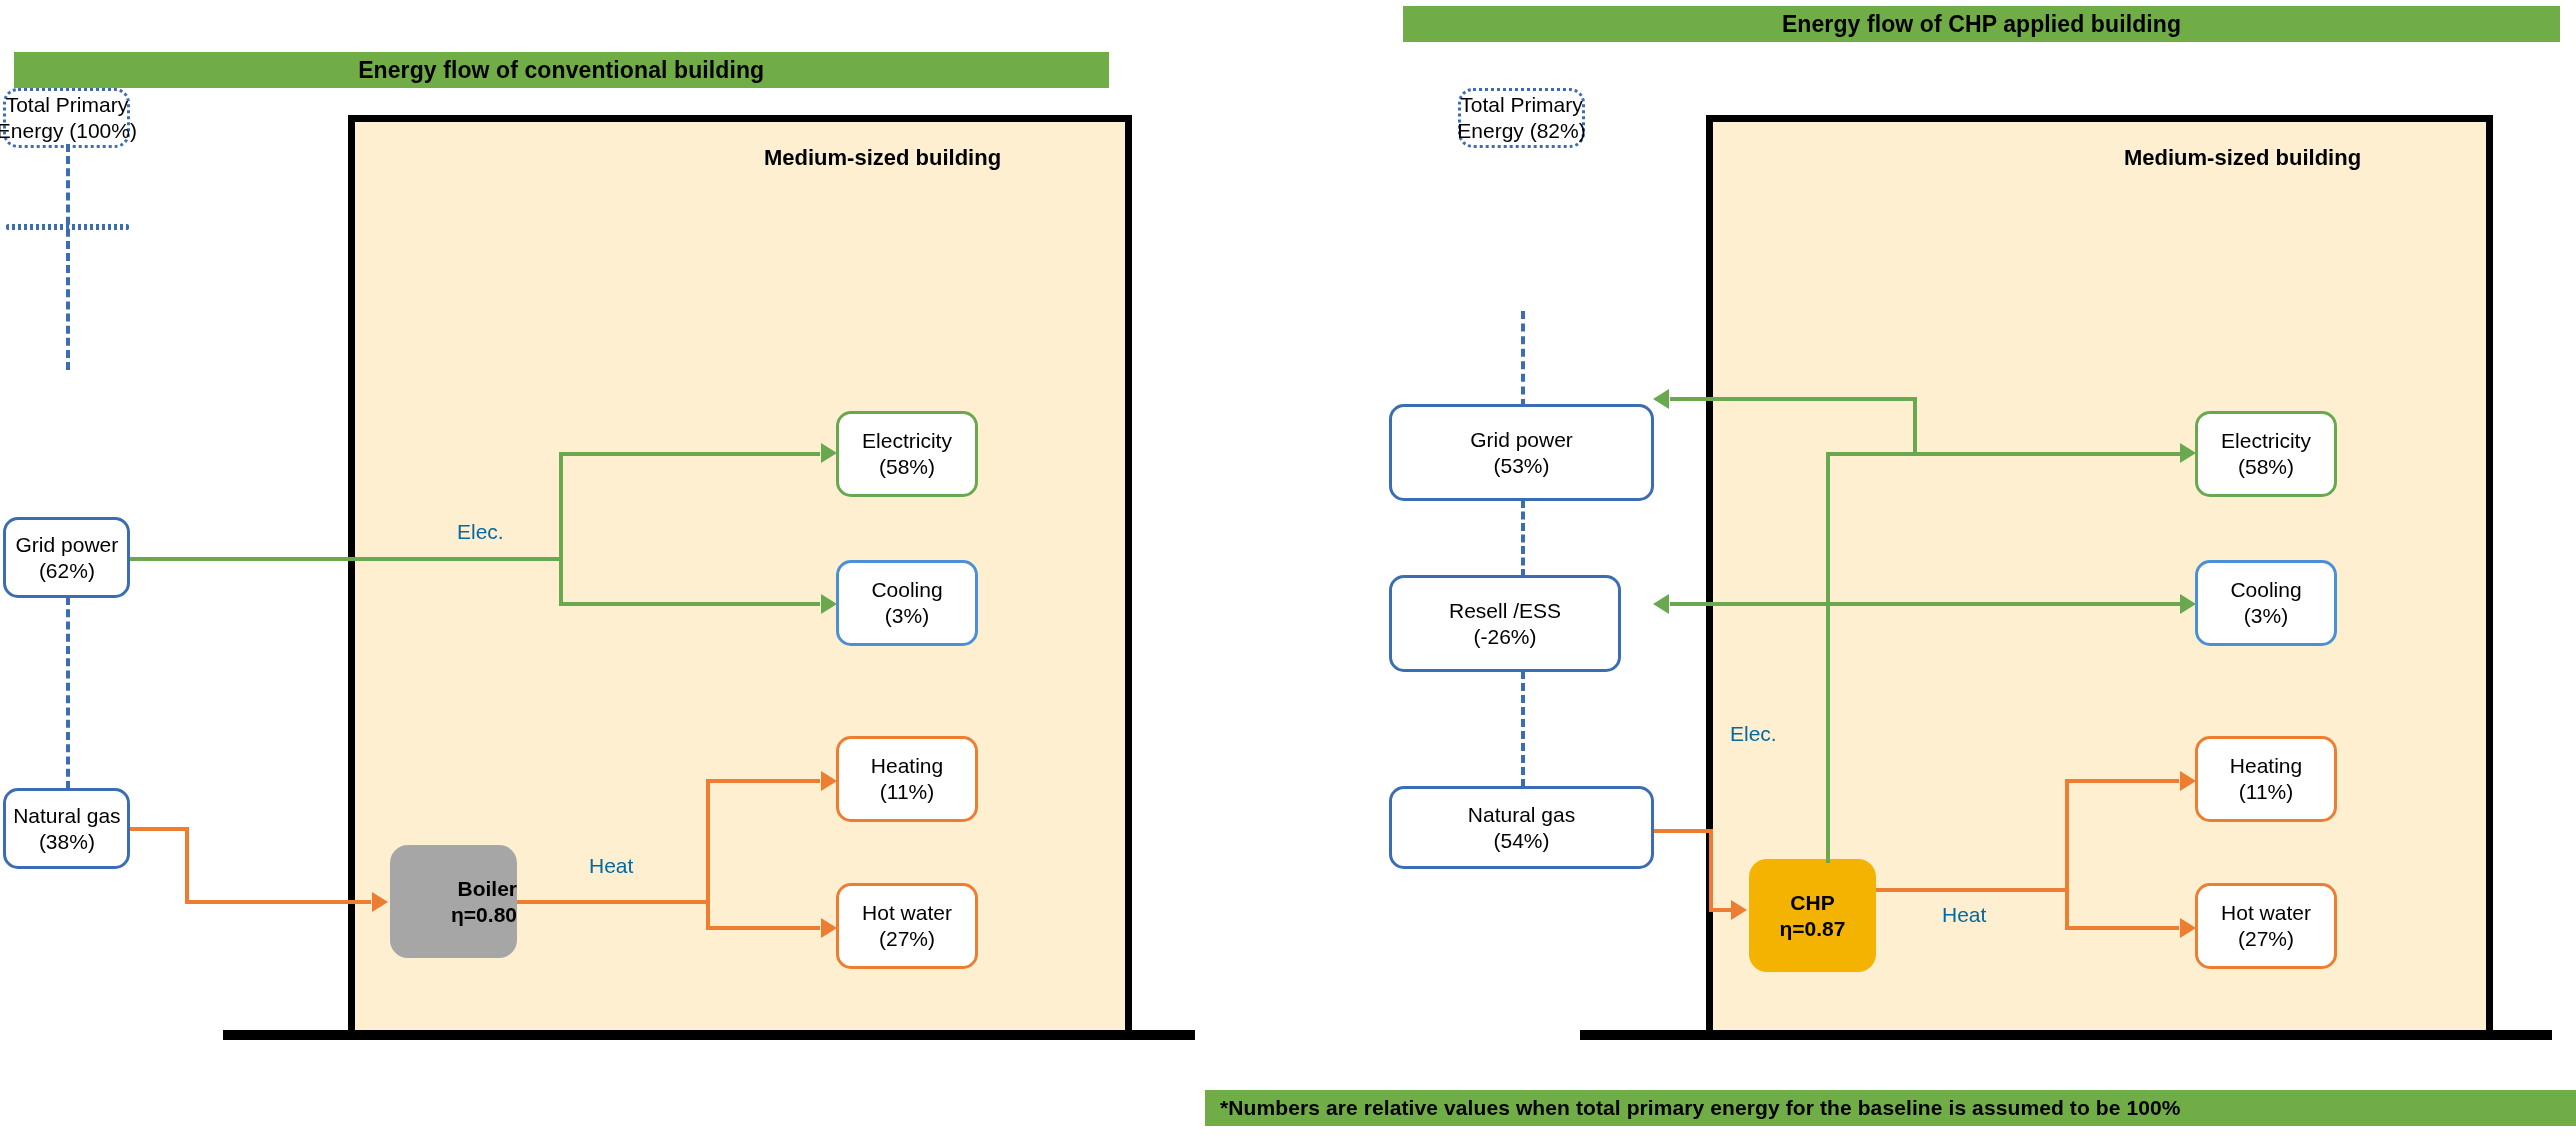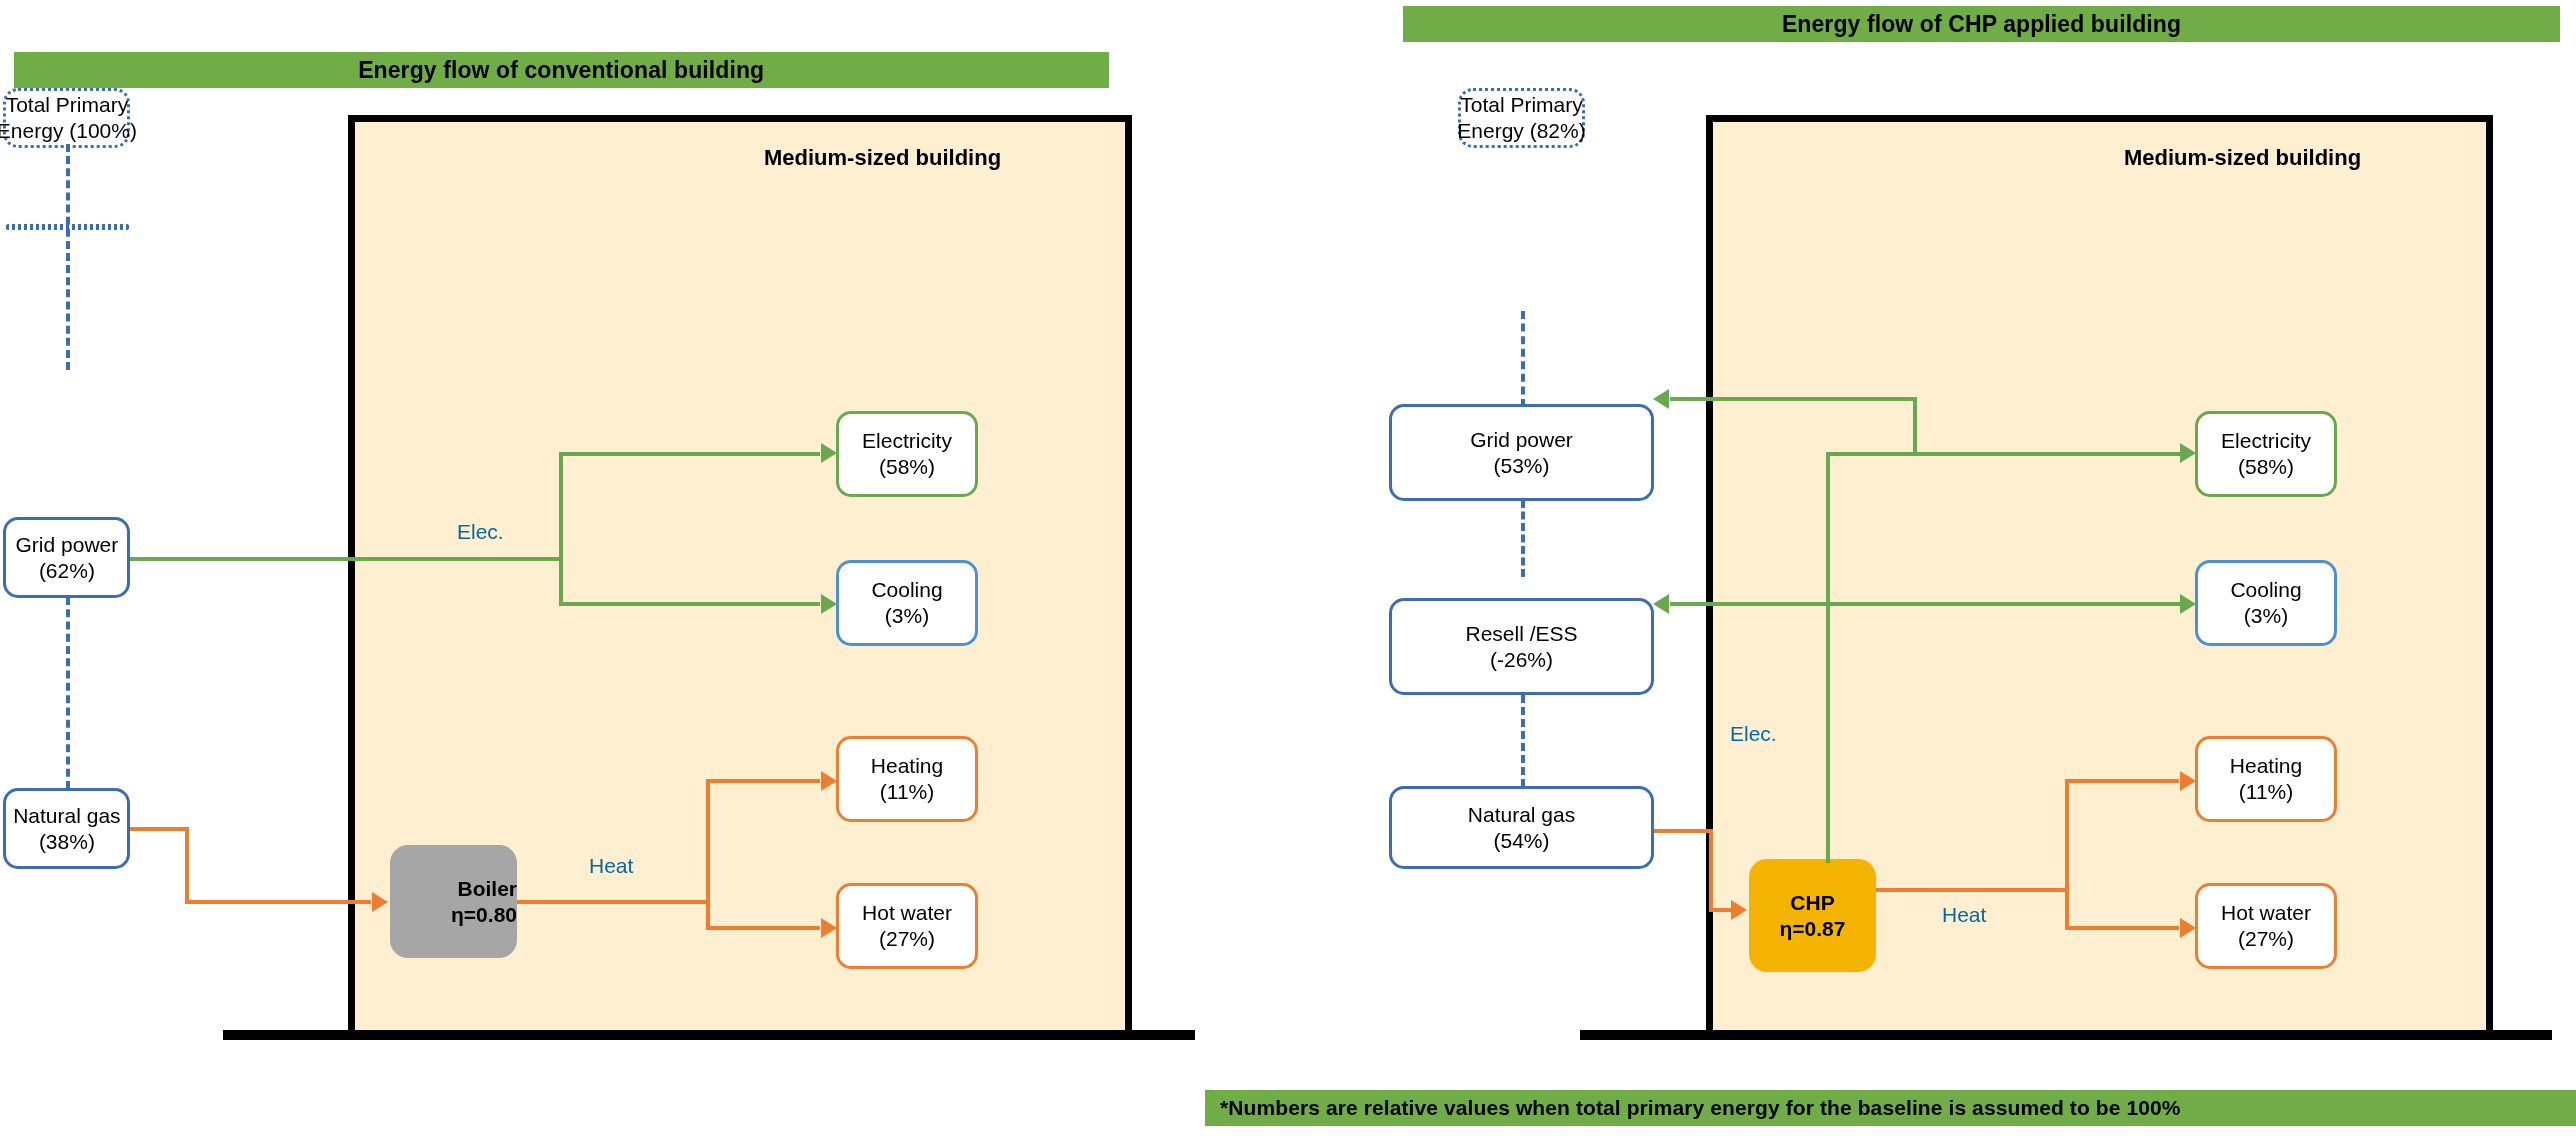--- a/index.html
+++ b/index.html
@@ -143,21 +143,21 @@
   <div class="node dotted" style="left:1458px;top:88px;width:127px;height:60px;">
     <span class="l1">Total Primary</span>
     <span class="l2">Energy (82%)</span>
   </div>
 
   <div class="node blue" style="left:1389px;top:404px;width:265px;height:97px;">
     <span class="l1">Grid power</span>
     <span class="l2">(53%)</span>
   </div>
 
-  <div class="node blue" style="left:1389px;top:598px;width:265px;height:97px;">
+  <div class="node blue" style="left:1389px;top:575px;width:232px;height:97px;">
     <span class="l1">Resell /ESS</span>
     <span class="l2">(-26%)</span>
   </div>
 
   <div class="node blue" style="left:1389px;top:786px;width:265px;height:83px;">
     <span class="l1">Natural gas</span>
     <span class="l2">(54%)</span>
   </div>
 
   <div class="node chp" style="left:1749px;top:859px;width:127px;height:113px;">

